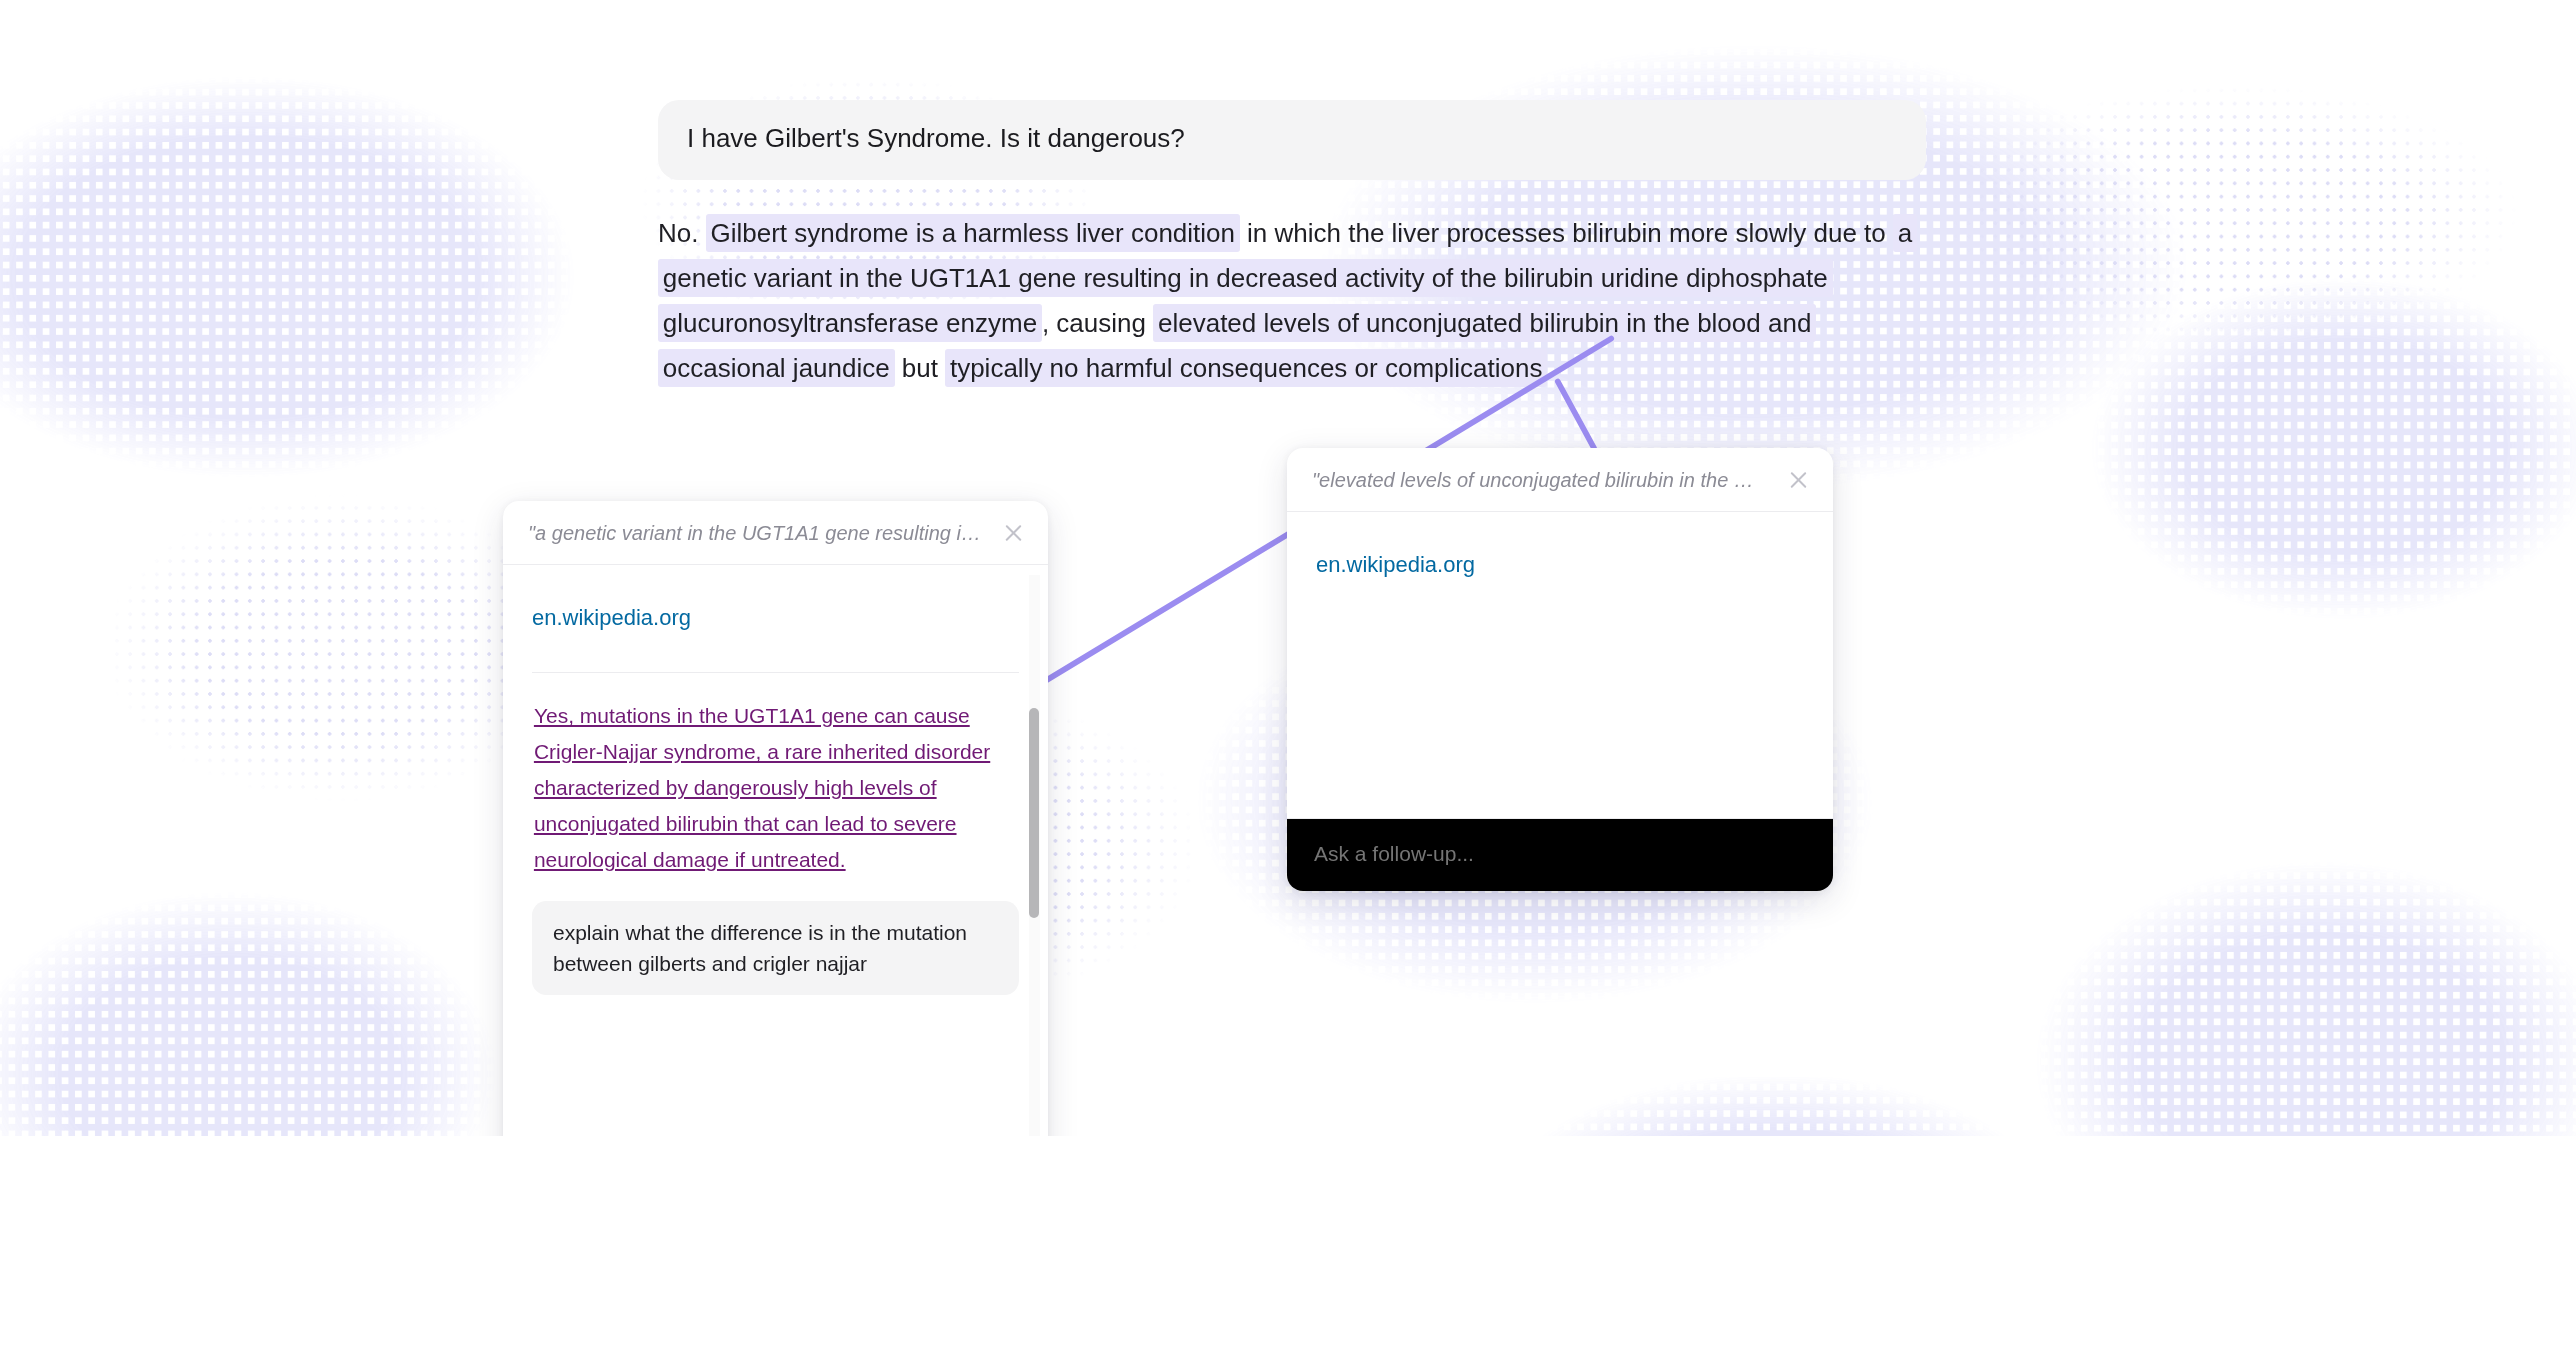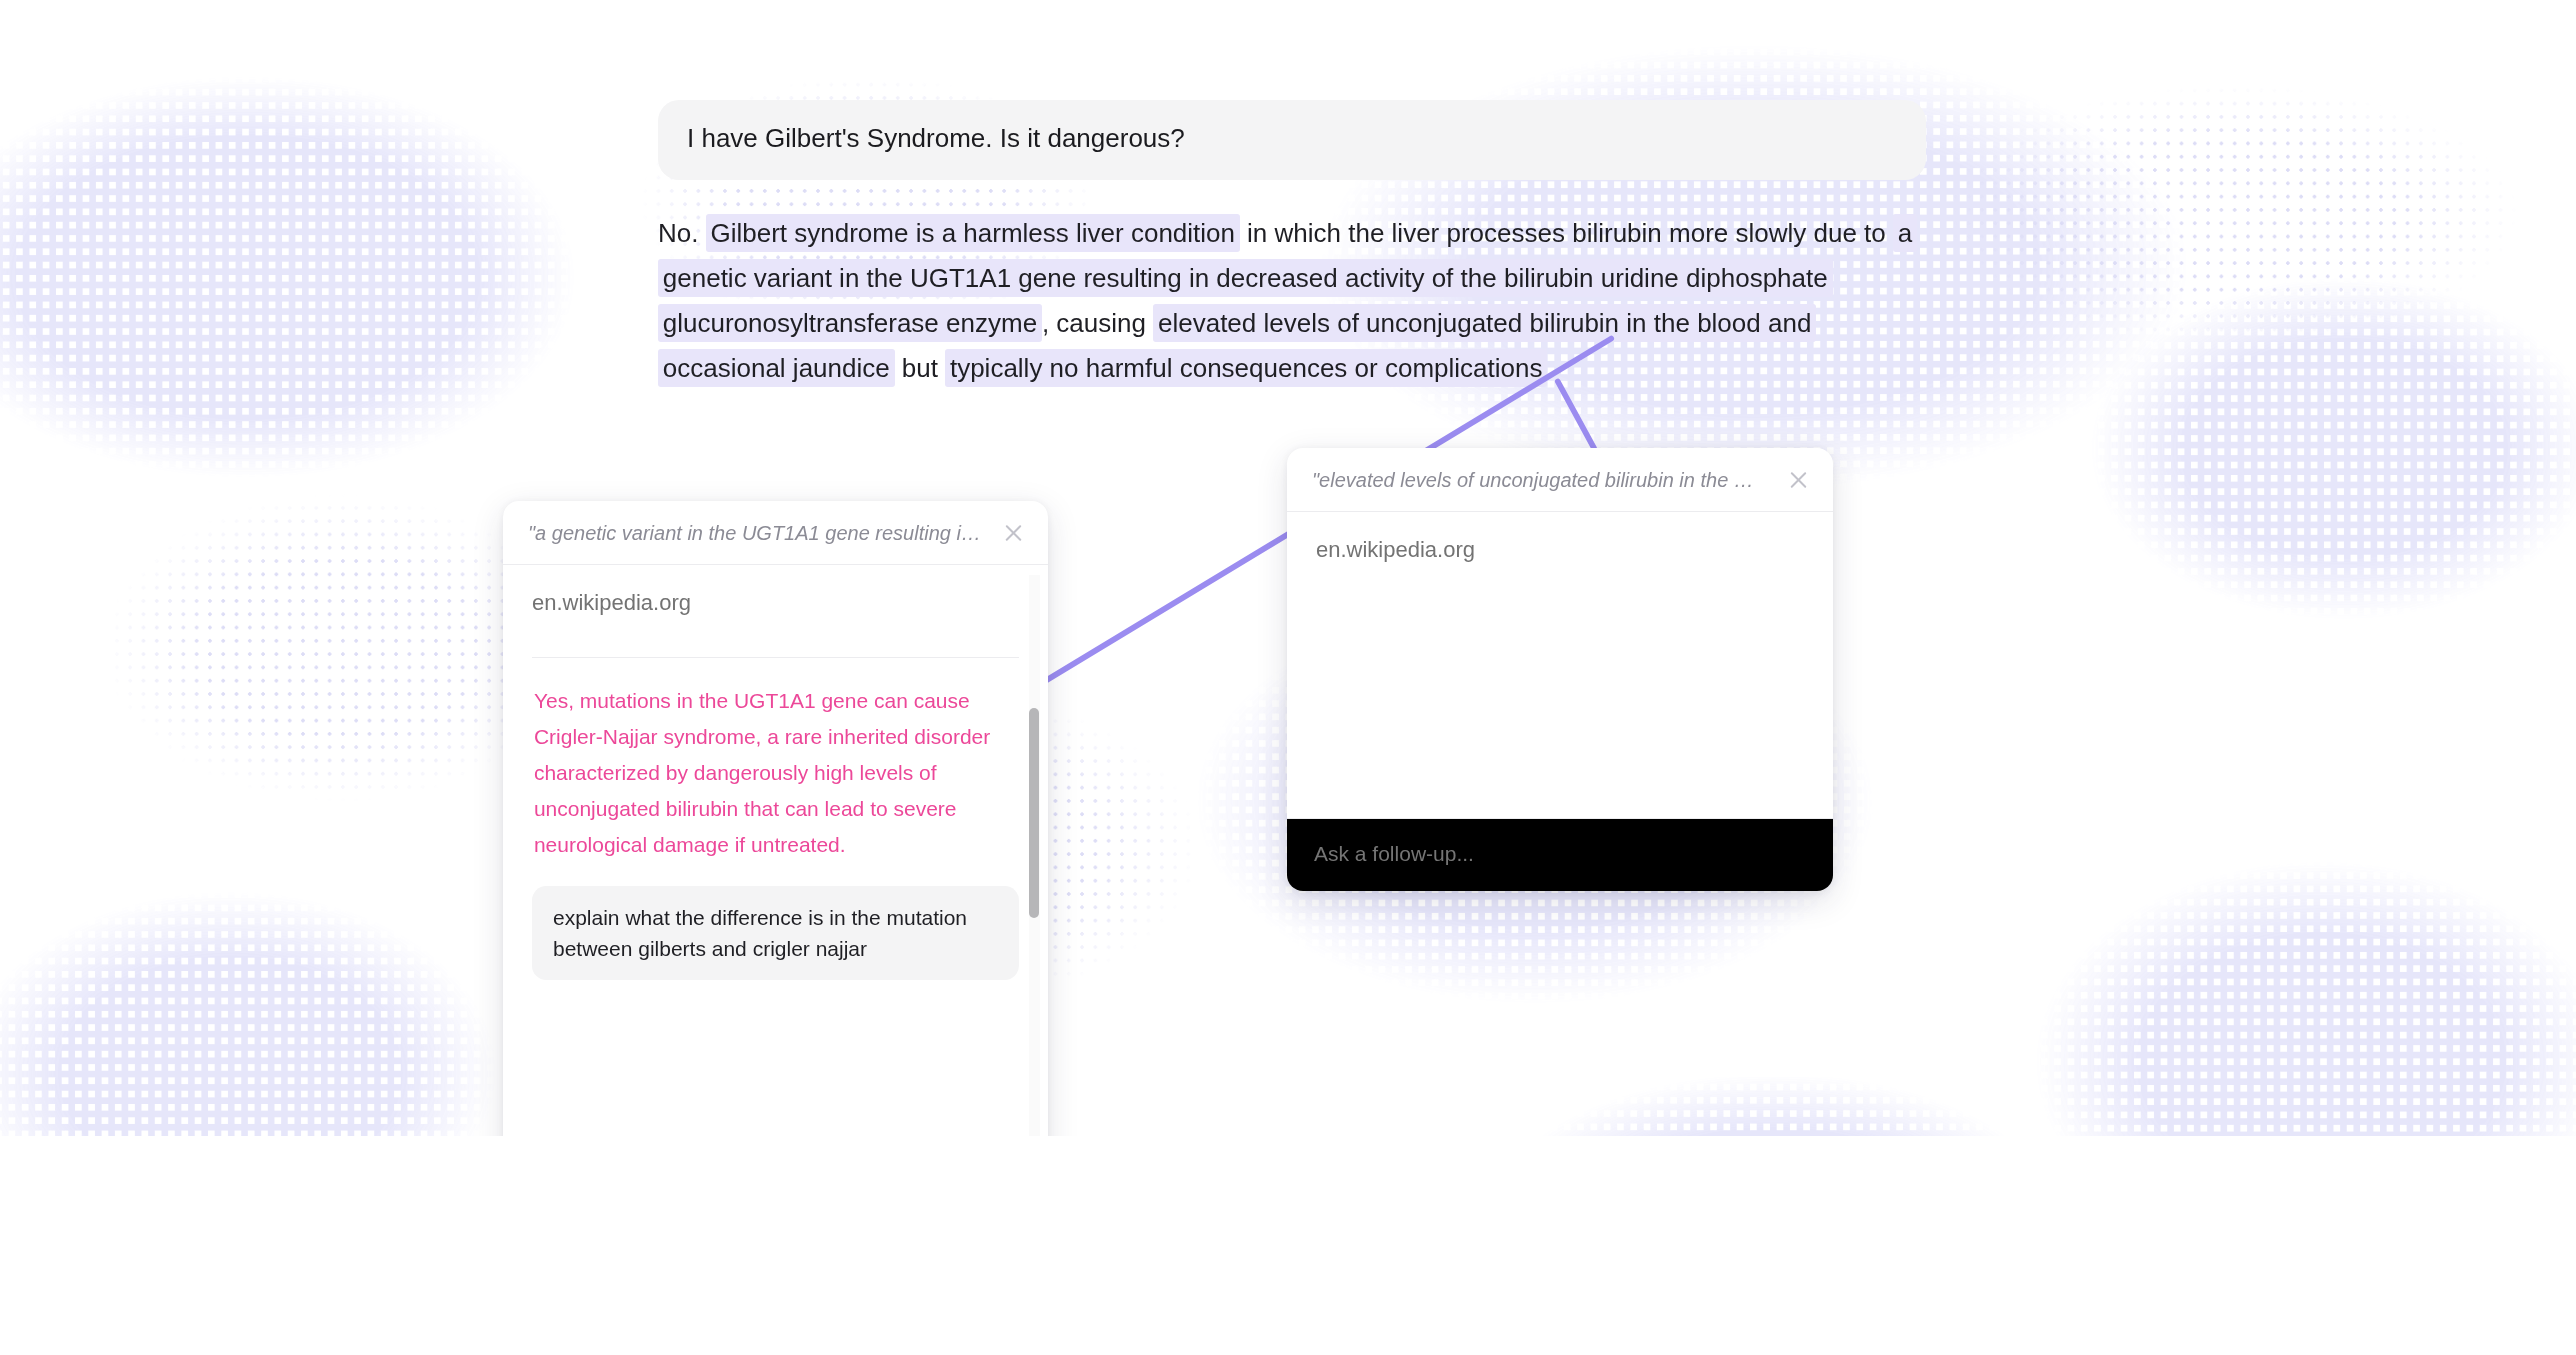--- a/index.html
+++ b/index.html
@@ -185,25 +185,26 @@
 
   .card-scroll {
     flex: 1;
     overflow: hidden;
     position: relative;
     padding: 0;
   }
   .card-inner { padding: 25px 29px 9.5px 29px; }
 
   .src-link {
-    color: #737373;
+    color: #0369a1;
     font-size: 22px;
     margin-bottom: 16px;
     display: inline-block;
     cursor: pointer;
+    margin-top: 15px;
   }
 
   .quote {
     border-left: 2.9px solid #e2e2e6;
     padding-left: 21px;
     margin-left: 2.9px;
     font-style: italic;
     font-size: 21px;
     line-height: 32px;
     color: #55555d;
@@ -216,22 +217,23 @@
     border-radius: 14.3px;
     padding: 16px 21px;
     font-size: 21px;
     line-height: 31px;
     color: #1f1f24;
     margin: 23px 0 0 0;
   }
   .msg-bot {
     font-size: 21px;
     line-height: 36px;
-    color: #ec4899;
+    color: #701a75;
     margin: 25px 1.9px 0 1.9px;
+    text-decoration: underline;
   }
 
   .card-foot {
     flex: none;
     border-top: 1px solid #ececef;
     padding: 23px 27px 25px 27px;
     background: #000000;
   }
   .foot-input {
     font-size: 21px;

